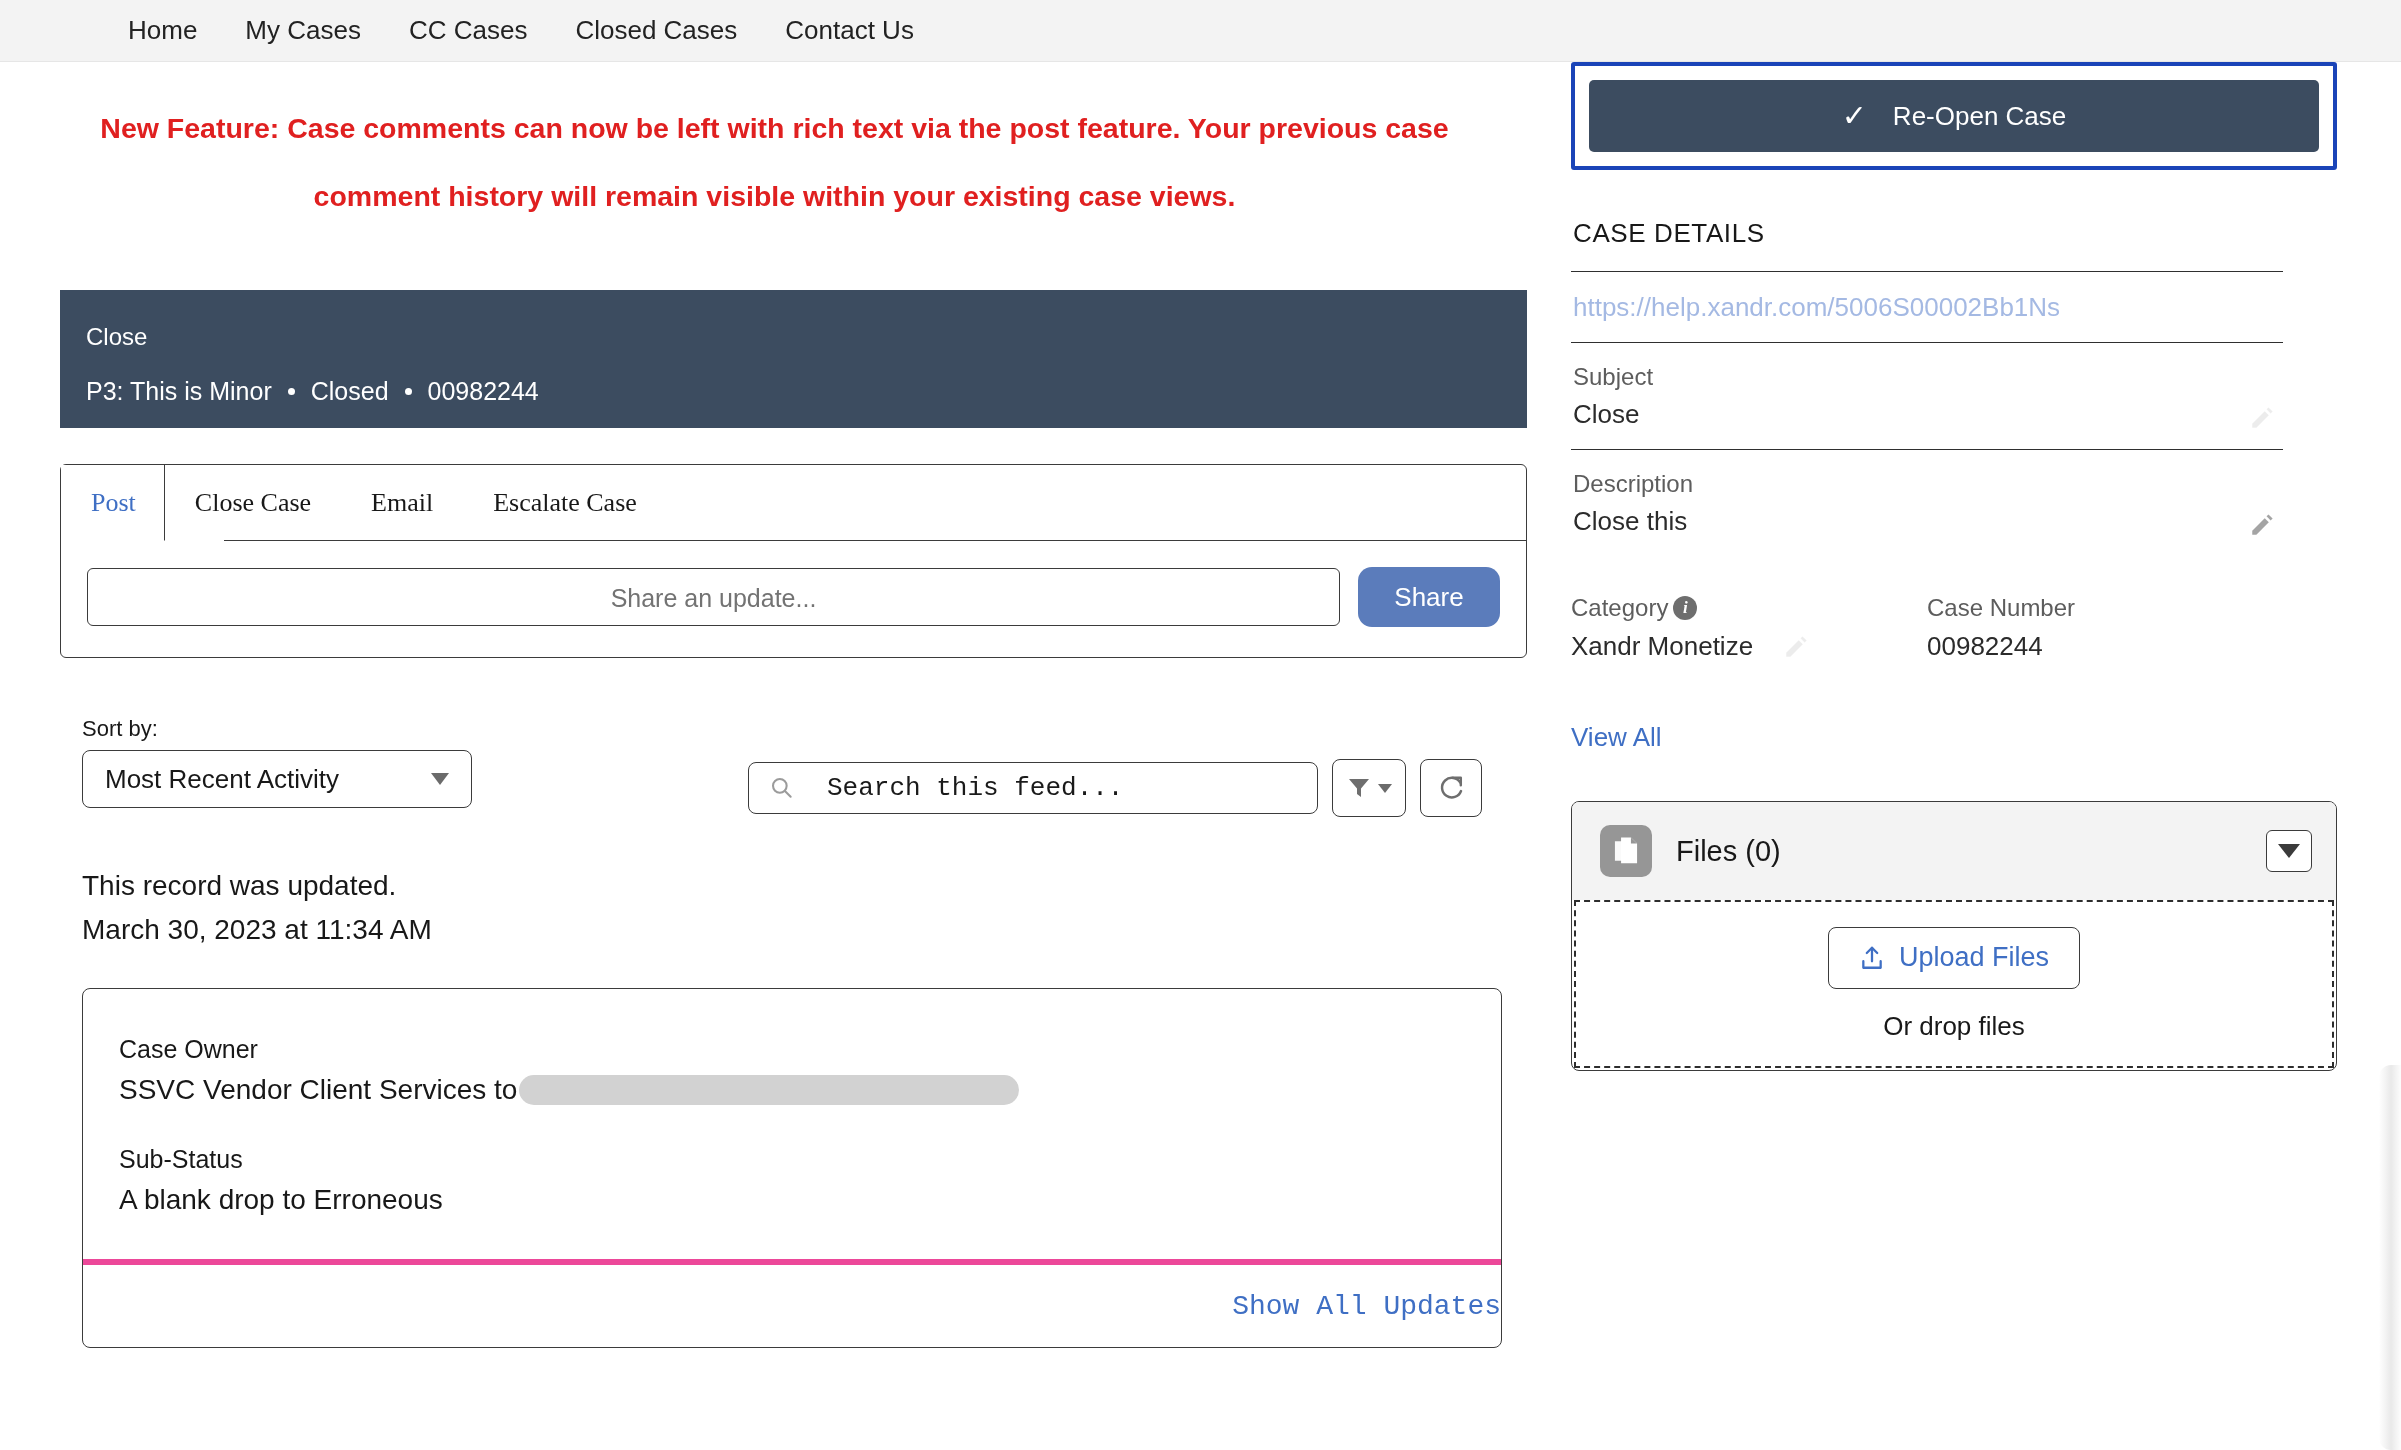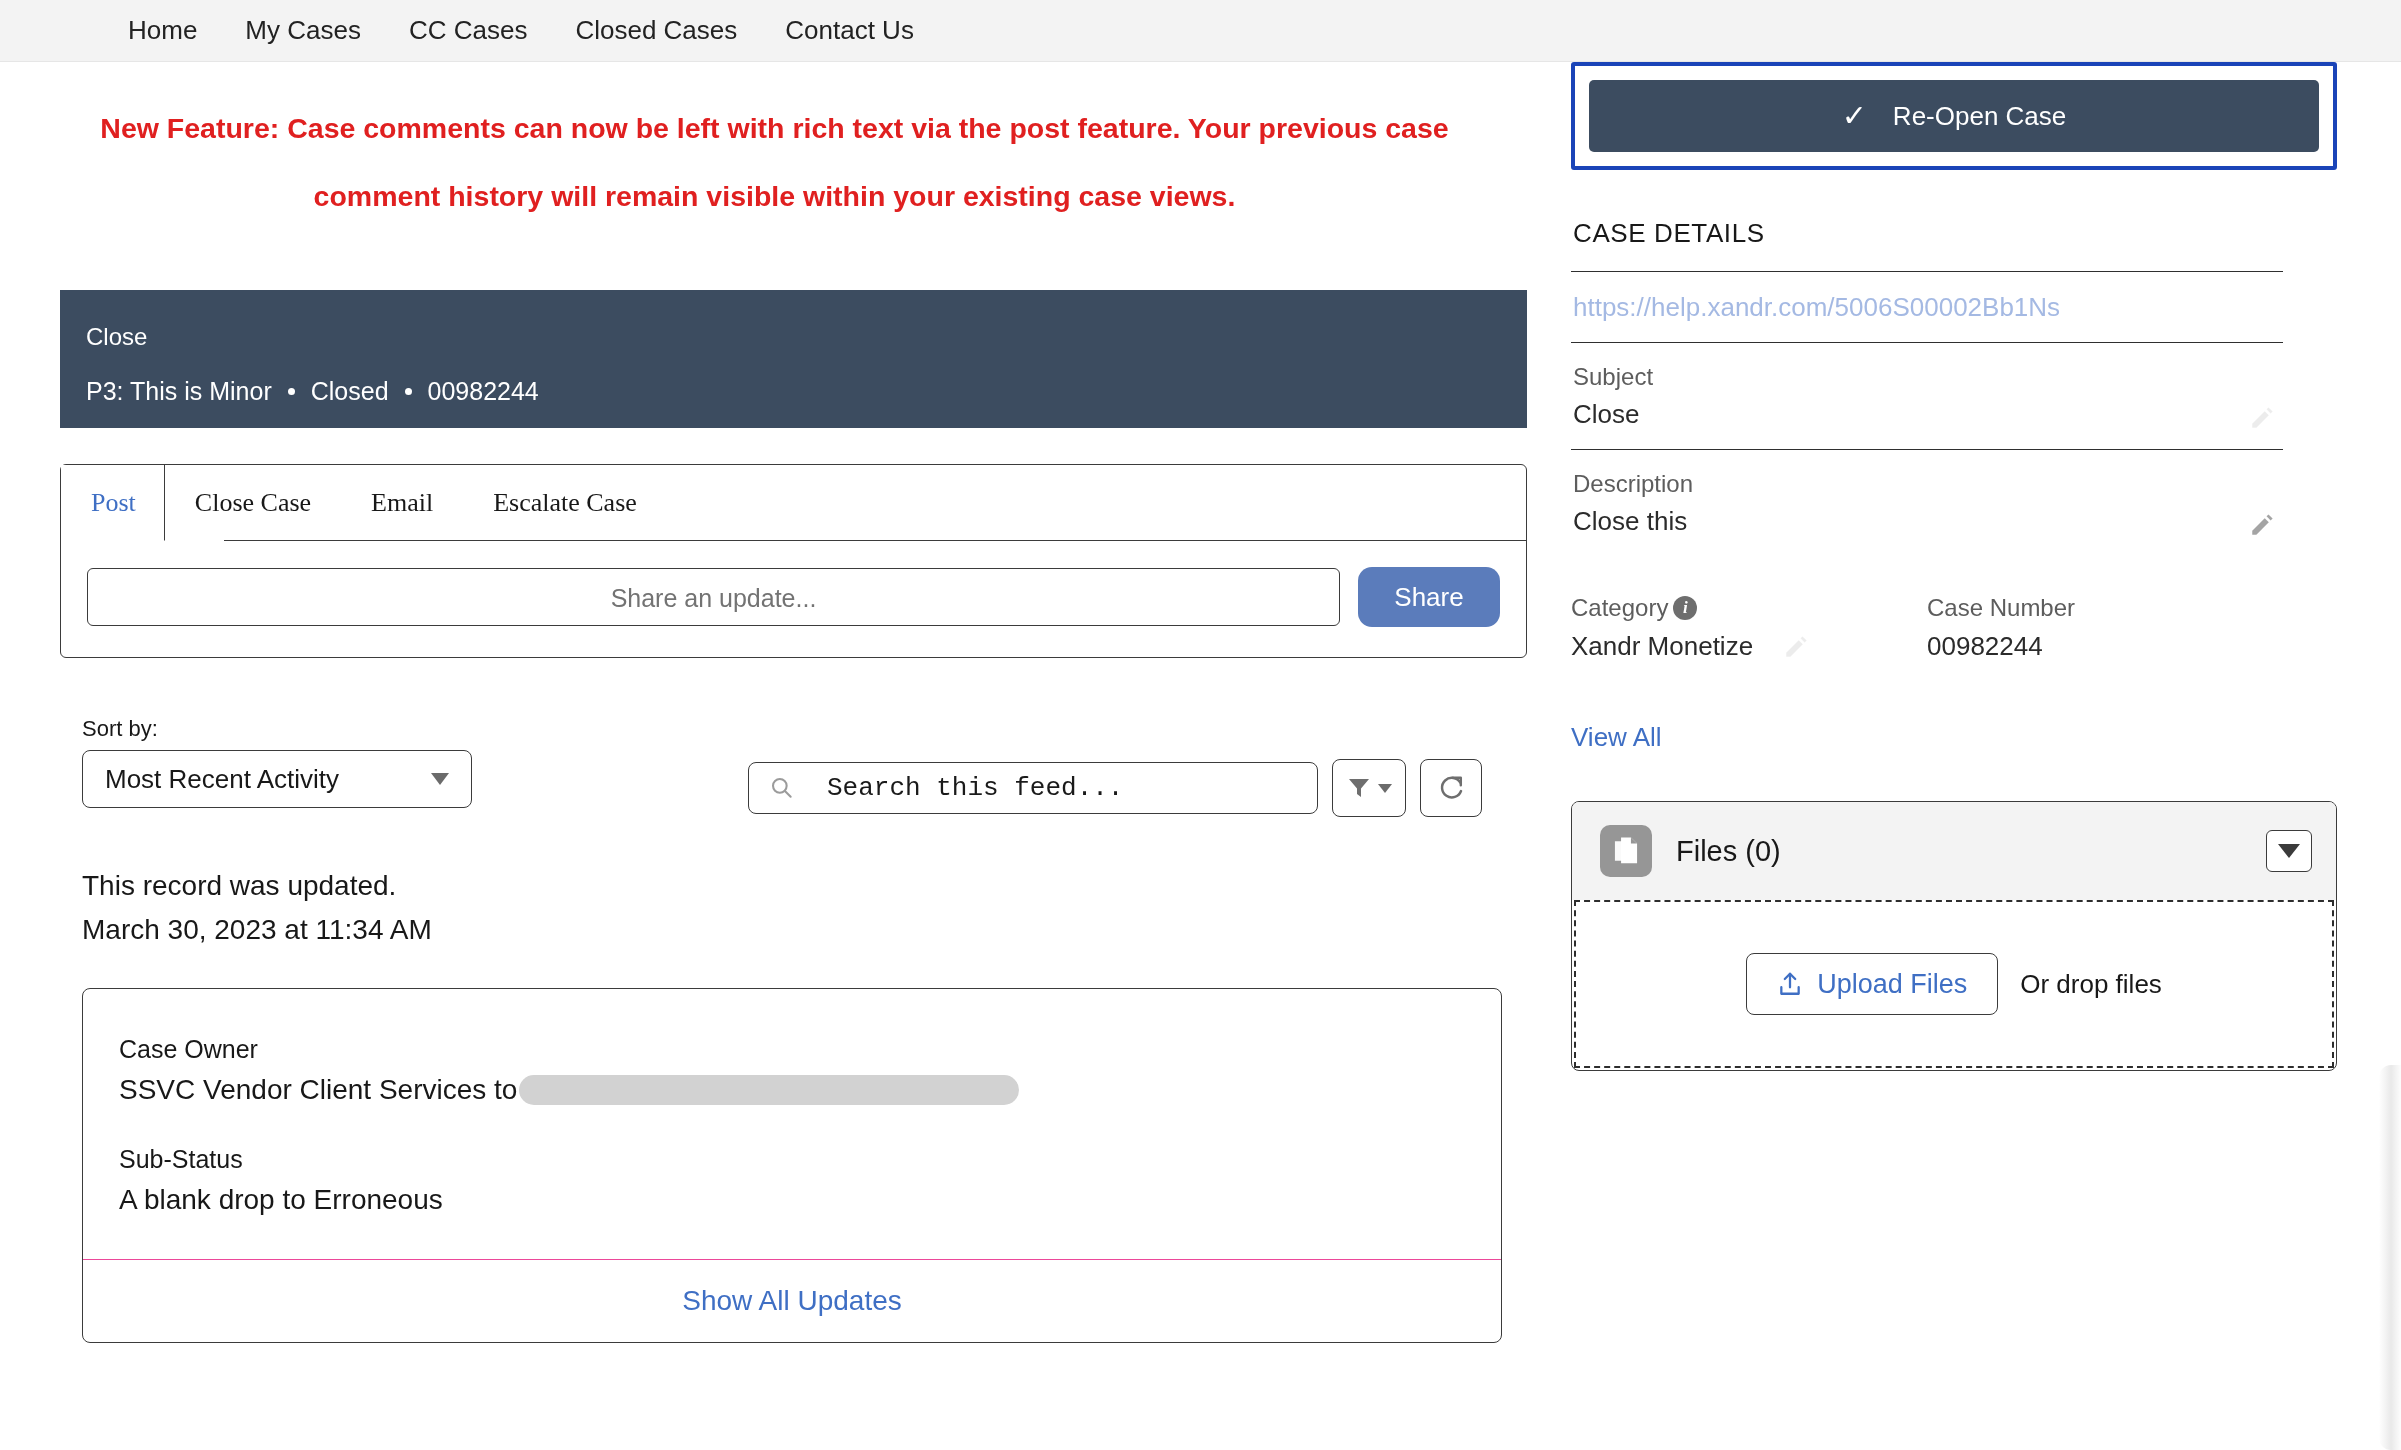--- a/index.html
+++ b/index.html
@@ -270,25 +270,26 @@
   .redacted {
     display: inline-block;
     width: 500px;
     height: 30px;
     background: #d2d2d2;
     border-radius: 15px;
     margin-left: 2px;
   }
   .field-gap { height: 28px; }
   .update-footer {
-    border-top: 1px solid #ec4899;
+    border-top: 6px solid #ec4899;
     height: 82px;
     display: flex;
     align-items: center;
-    justify-content: center;
+    justify-content: flex-end;
+    font-family: Liberation Mono, monospace;
   }
   .link-blue {
     color: #3f6fc4;
     font-size: 28px;
     cursor: pointer;
   }
 
   
   .reopen-wrap {
     margin: 0 0 0 0;
@@ -431,21 +432,21 @@
     border-top: 14px solid #3b3b3b;
   }
   .dropzone {
     border-top: 2px dashed #2d2d2d;
     border-left: 2px dashed #2d2d2d;
     border-right: 2px dashed #2d2d2d;
     border-bottom: 2px dashed #2d2d2d;
     margin: 0 2px 2px 2px;
     height: 168px;
     display: flex;
-    flex-direction: row;
+    flex-direction: column;
     align-items: center;
     justify-content: center;
     gap: 22px;
     box-sizing: border-box;
     background: #ffffff;
   }
   .upload-btn {
     height: 62px;
     border: 1px solid #3b3b3b;
     border-radius: 8px;

